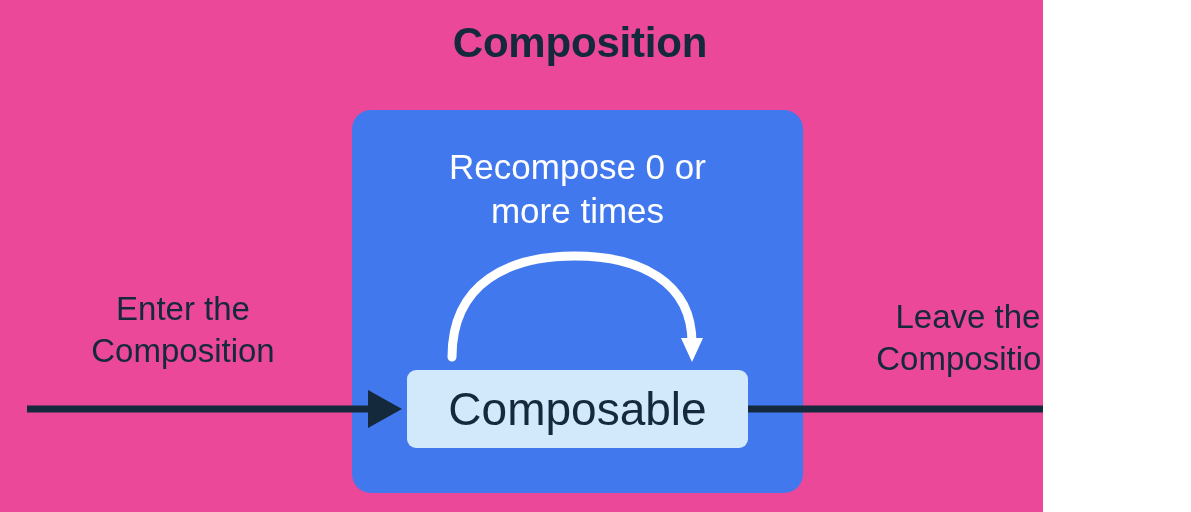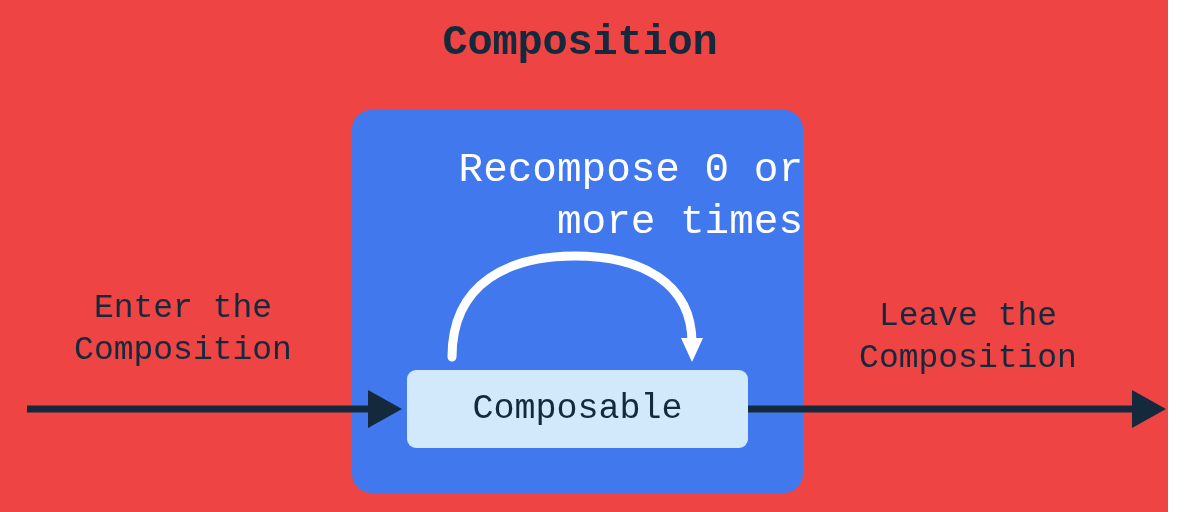--- a/index.html
+++ b/index.html
@@ -6,25 +6,24 @@
   html, body {
     margin: 0;
     padding: 0;
     background: #ffffff;
   }
   body {
     font-family: "Liberation Sans", sans-serif;
   }
   #canvas {
     position: relative;
-    width: 1168px;
+    width: 1043px;
     height: 512px;
-    background: #ef4444;
+    background: #ec4899;
     overflow: hidden;
-    font-family: Liberation Mono, monospace;
   }
 
   
   #diagram-title {
     position: absolute;
     left: 0;
     top: 20px;
     width: 1160px;
     text-align: center;
     font-size: 42px;
@@ -45,22 +44,22 @@
     background: #4278ee;
     border-radius: 19px;
   }
 
   
   #recompose-caption {
     position: absolute;
     left: 352px;
     top: 145px;
     width: 451px;
-    text-align: right;
-    font-size: 41px;
+    text-align: center;
+    font-size: 35px;
     font-weight: normal;
     color: #ffffff;
     line-height: 1.26;
     white-space: pre-line;
   }
 
   
   #recompose-arrow-svg {
     position: absolute;
     left: 430px;
@@ -76,21 +75,21 @@
     top: 370px;
     width: 341px;
     height: 78px;
     background: #d2e8fb;
     border-radius: 9px;
     display: flex;
     align-items: center;
     justify-content: center;
   }
   #composable-label {
-    font-size: 35px;
+    font-size: 46px;
     font-weight: normal;
     color: #14293b;
     line-height: 1;
     white-space: nowrap;
   }
 
   
   #flow-arrows-svg {
     position: absolute;
     left: 0;

